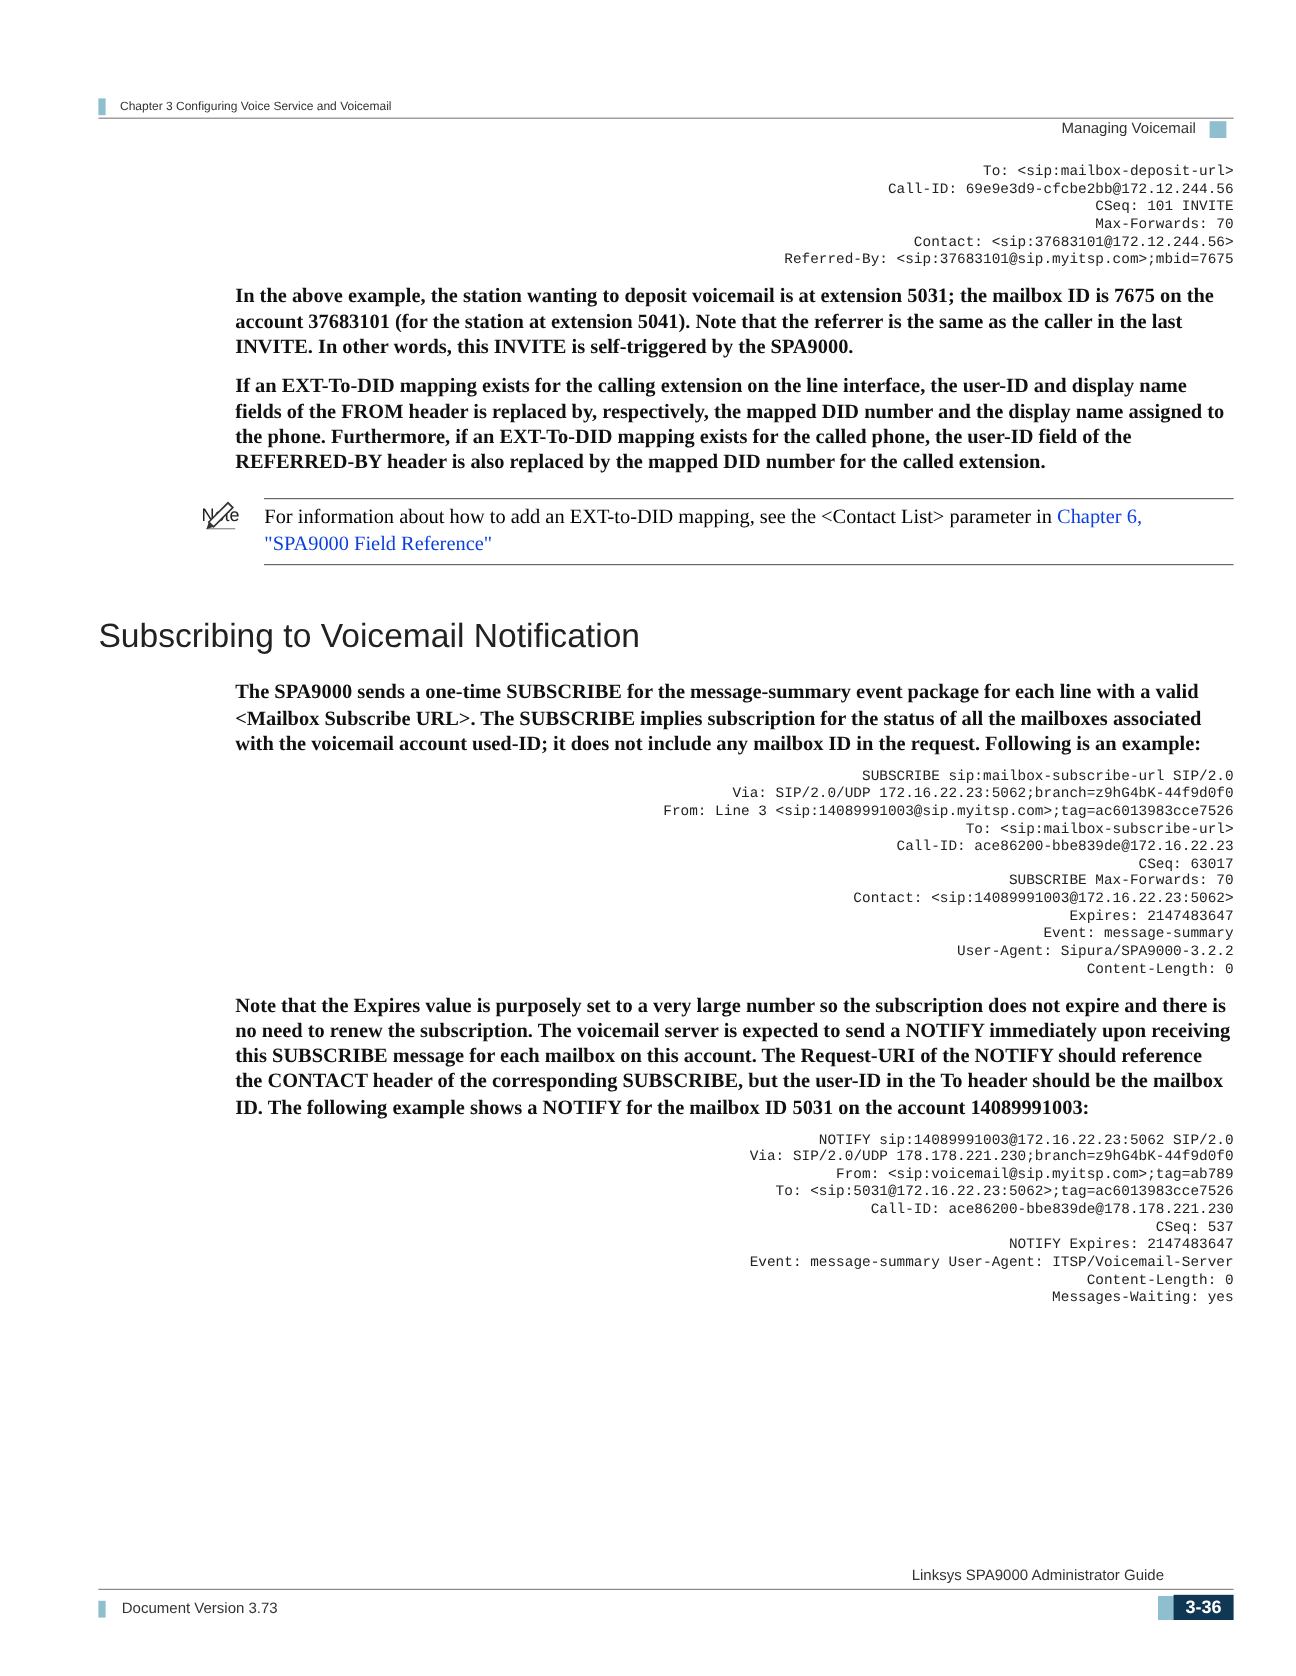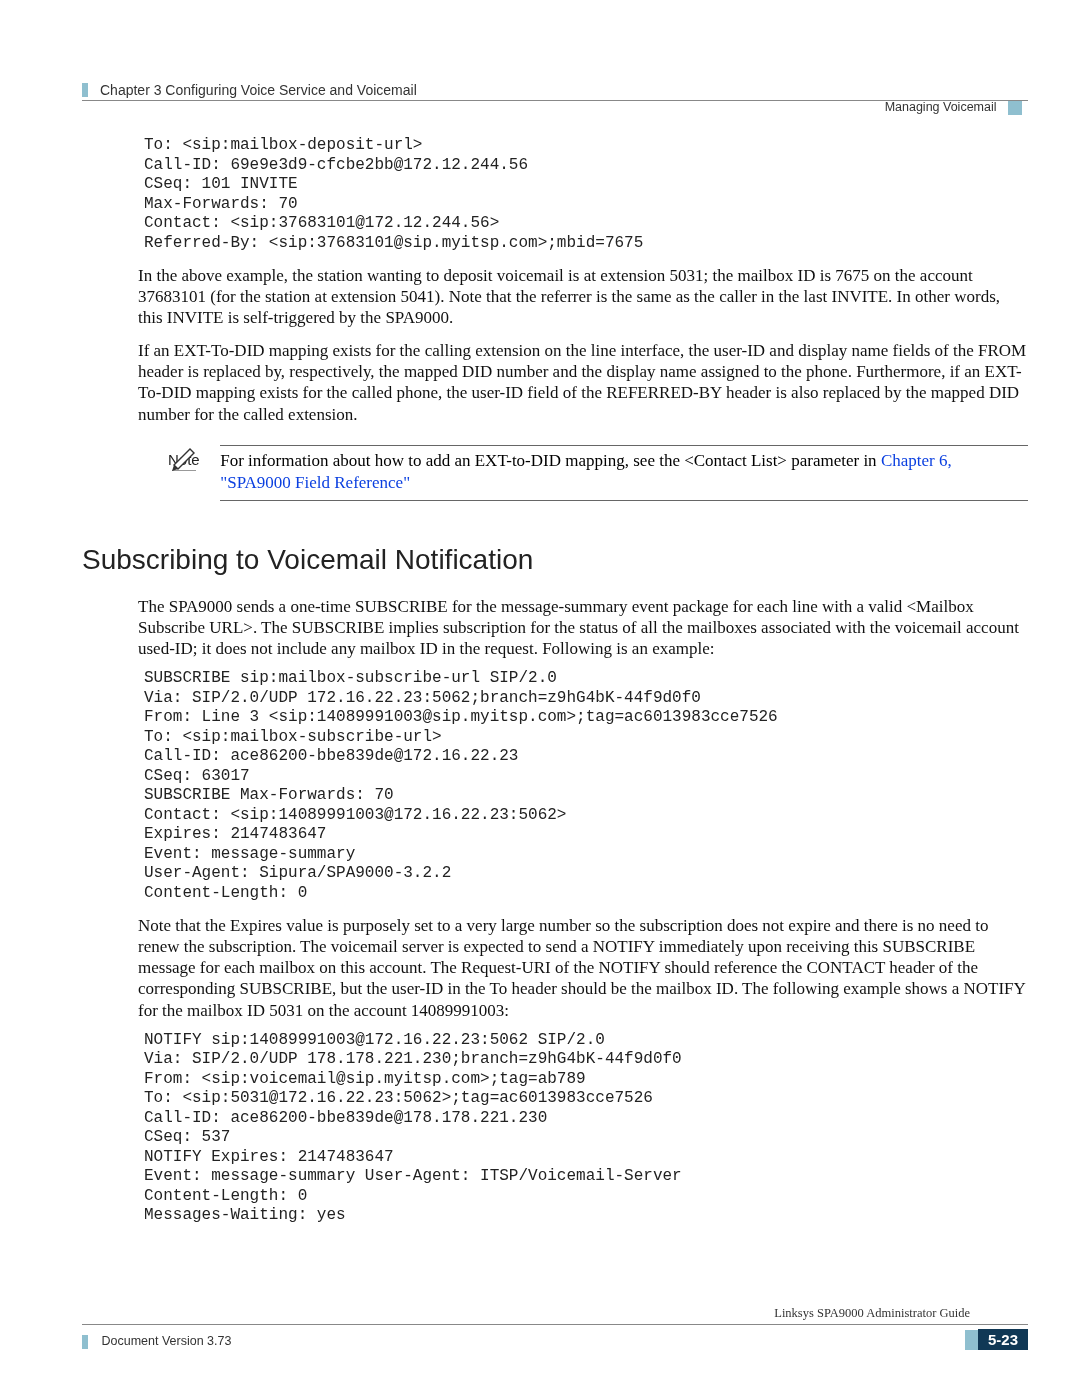--- a/index.html
+++ b/index.html
@@ -57,21 +57,21 @@
   }
   .header-left-block {
     display: inline-block;
     width: 6px;
     height: 14px;
     background: #8fbfcf;
     vertical-align: middle;
   }
   .header-chapter {
     font-family: Arial, Helvetica, sans-serif;
-    font-size: 14px;
+    font-size: 10px;
     color: #333;
     margin-left: 12px;
   }
   .header-topright {
     position: absolute;
     top: 100px;
     right: 58px;
     font-family: Arial, Helvetica, sans-serif;
     font-size: 12.5px;
     color: #333;
@@ -91,33 +91,35 @@
     margin: 0;
   }
   .content {
     position: absolute;
     top: 136px;
     left: 82px;
     right: 52px;
   }
   .code {
     font-family: "Courier New", Courier, monospace;
-    font-size: 16px;
+    font-size: 12px;
     white-space: pre;
     line-height: 1.22;
     margin-left: 62px;
     color: #222;
+    text-align: right;
   }
   .para {
     font-size: 17px;
     line-height: 1.24;
-    margin-left: 56px;
+    margin-left: 114px;
     margin-top: 12px;
     margin-bottom: 10px;
     color: #111;
+    font-weight: bold;
   }
   .note-block {
     margin-left: 86px;
     margin-top: 20px;
     position: relative;
   }
   .note-icon {
     position: absolute;
     left: 0;
     top: -4px;
@@ -171,21 +173,21 @@
   .footer-line { position: relative; height: 28px; }
   .footer-left {
     font-family: Arial, Helvetica, sans-serif;
     font-size: 12.5px;
     color: #333;
   }
   .footer-right-top {
     position: absolute;
     right: 58px;
     top: -18px;
-    font-family: Liberation Serif, serif;
+    font-family: Liberation Sans, sans-serif;
     font-size: 12.5px;
     color: #333;
     margin-left: 32px;
   }
   .footer-left-block {
     display: inline-block;
     width: 6px;
     height: 14px;
     background: #8fbfcf;
     vertical-align: middle;
@@ -303,18 +305,18 @@
   <div class="footer">
     <div class="footer-right-top">Linksys SPA9000 Administrator Guide</div>
     <hr class="footer-rule">
     <div class="footer-line">
       <span class="footer-left">
         <span class="footer-left-block"></span>
         <span>Document Version 3.73</span>
       </span>
       <span class="page-num-block">
         <span class="page-num-sq"></span>
-        <span class="page-num">5-23</span>
+        <span class="page-num">3-36</span>
       </span>
     </div>
   </div>
 
 </div>
 
 </body></html>

